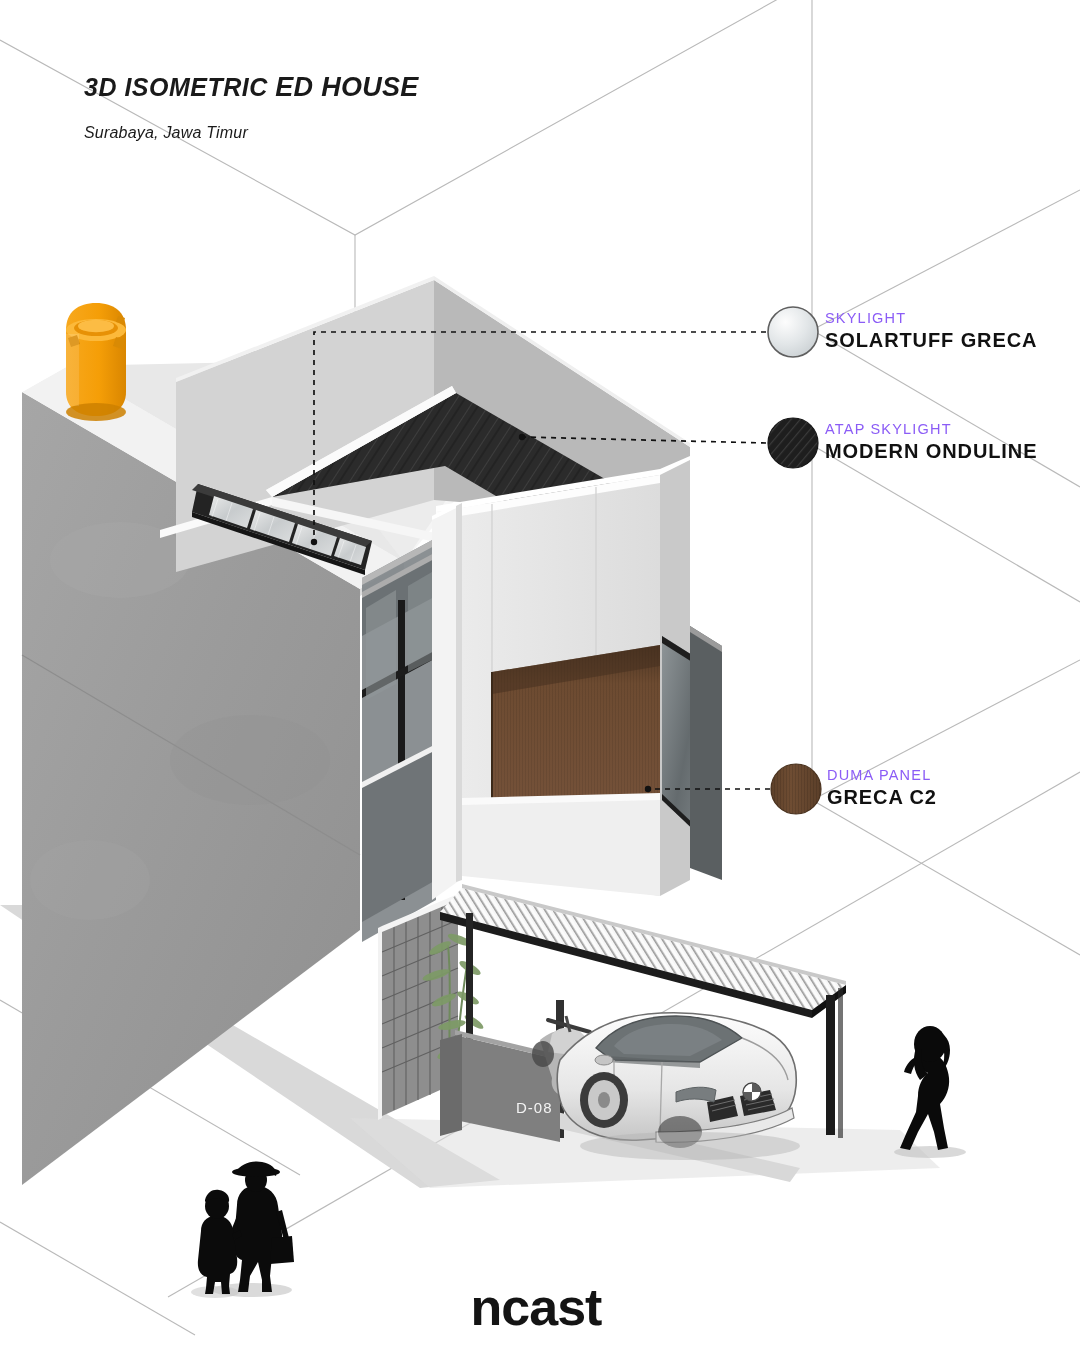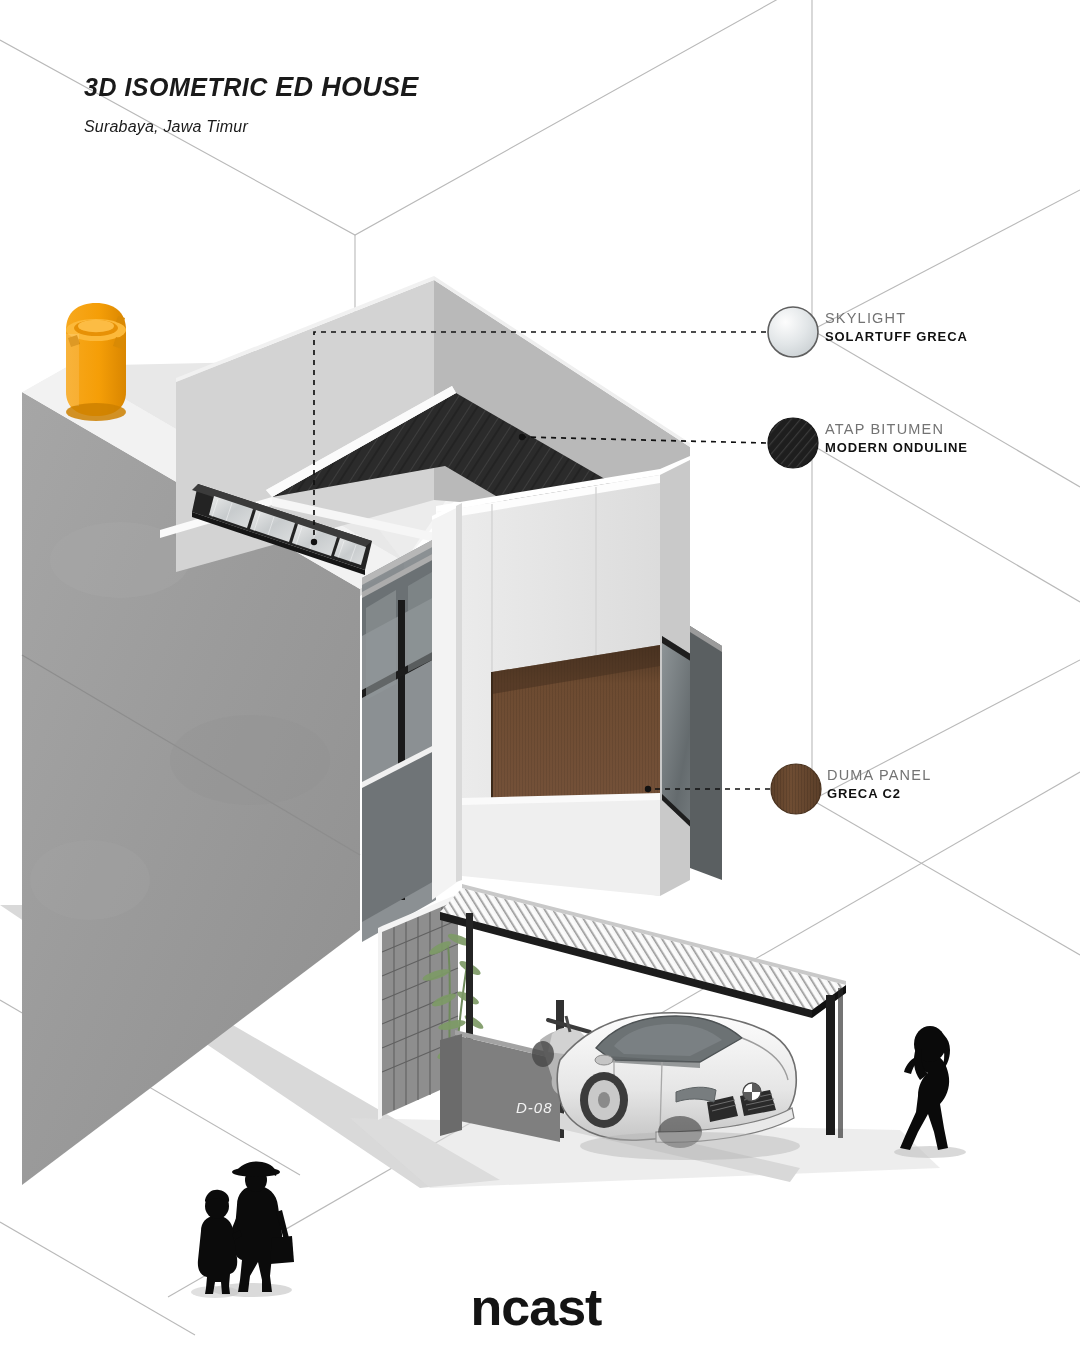--- a/index.html
+++ b/index.html
@@ -5,24 +5,24 @@
 <style>
   html,body{margin:0;padding:0;background:#fff;}
   body{width:1080px;height:1350px;position:relative;overflow:hidden;
        font-family:"Liberation Sans", sans-serif;color:#1a1a1a;}
   .sheet{position:absolute;inset:0;background:#ffffff;}
   svg.layer{position:absolute;left:0;top:0;width:1080px;height:1350px;}
   .title-block{position:absolute;left:84px;top:72px;}
   .title-line{font-size:25px;letter-spacing:.5px;white-space:nowrap;}
   .title-light{font-style:italic;font-weight:700;}
   .title-bold{font-weight:700;font-style:italic;font-size:27px;letter-spacing:.3px;}
-  .subtitle{font-size:16px;font-style:italic;margin-top:15px;letter-spacing:.2px;}
+  .subtitle{font-size:16px;font-style:italic;margin-top:21px;letter-spacing:.2px;}
   .legend-text{position:absolute;white-space:nowrap;}
-  .legend-top{font-size:14.5px;letter-spacing:1.2px;color:#737373;}
-  .legend-bottom{font-size:13px;letter-spacing:.9px;font-weight:700;color:#111;margin-top:3px;}
+  .legend-top{font-size:14.5px;letter-spacing:1.2px;color:#8b5cf6;}
+  .legend-bottom{font-size:20px;letter-spacing:.9px;font-weight:700;color:#111;margin-top:3px;}
   .logo-wrap{position:absolute;left:0;right:8px;bottom:18px;text-align:center;}
   .logo-mark{font-size:52px;font-weight:700;letter-spacing:-1px;line-height:.95;color:#141414;}
   .logo-tag{font-size:9.5px;letter-spacing:1.4px;color:#1c1c1c;margin-top:1px;}
 </style>
 </head>
 <body>
 
 <div class="sheet">
 
   <svg class="layer" viewBox="0 0 1080 1350">
@@ -494,29 +494,29 @@
     </div>
     <div class="subtitle">Surabaya, Jawa Timur</div>
   </div>
 
   <div class="legend-text" style="left:825px;top:310px;">
     <div class="legend-top">SKYLIGHT</div>
     <div class="legend-bottom">SOLARTUFF GRECA</div>
   </div>
 
   <div class="legend-text" style="left:825px;top:421px;">
-    <div class="legend-top">ATAP BITUMEN</div>
+    <div class="legend-top">ATAP SKYLIGHT</div>
     <div class="legend-bottom">MODERN ONDULINE</div>
   </div>
 
   <div class="legend-text" style="left:827px;top:767px;">
     <div class="legend-top">DUMA PANEL</div>
     <div class="legend-bottom">GRECA C2</div>
   </div>
 
   <div style="position:absolute;left:516px;top:1099px;font-size:15px;color:#f3f3f3;letter-spacing:1px;
-              font-family:'Liberation Sans',sans-serif;font-style:italic;">D-08</div>
+              font-family:'Liberation Sans',sans-serif;">D-08</div>
 
   <div class="logo-wrap">
     <div class="logo-mark">ncast</div>
   </div>
 
 </div>
 
 </body></html>

